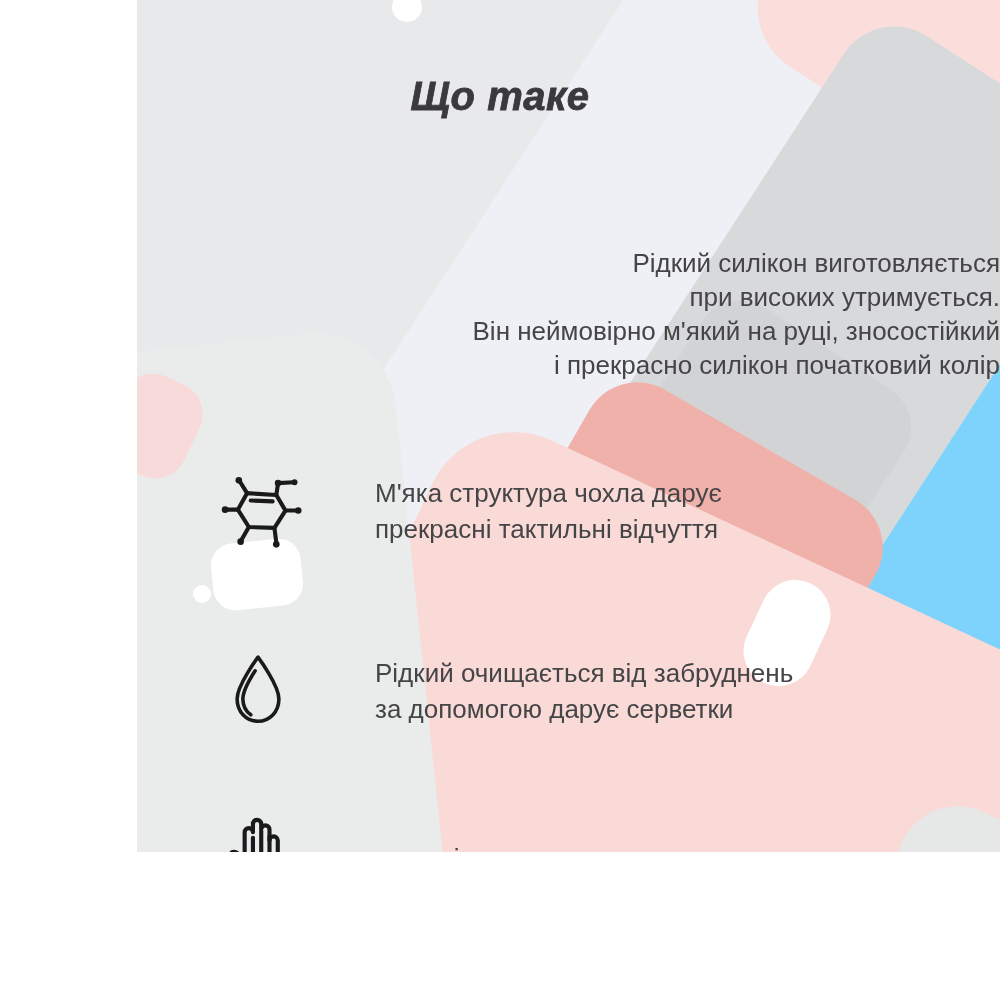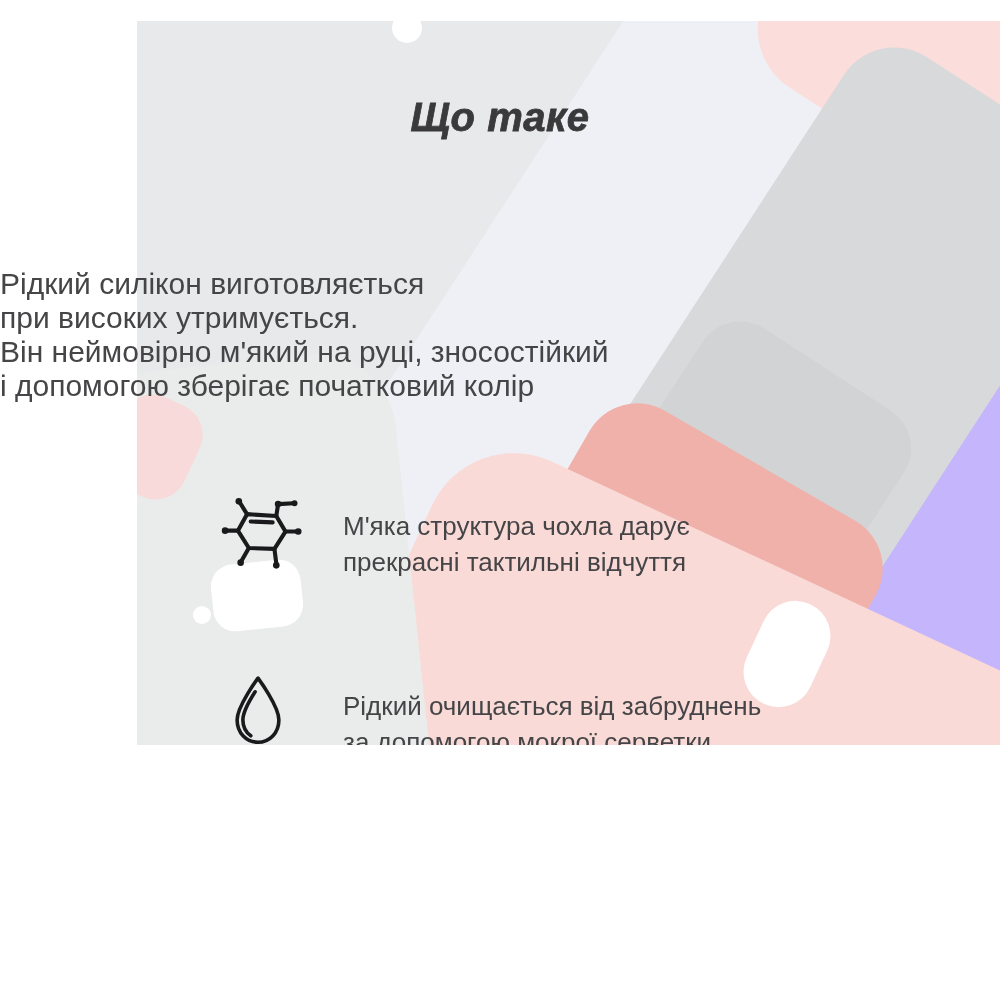--- a/index.html
+++ b/index.html
@@ -1,18 +1,18 @@
 <!DOCTYPE html>
 <html><head>
 <meta charset="utf-8">
 <style>
   html,body{margin:0;padding:0;background:#ffffff;}
   .canvas{
-    position:relative;width:1000px;height:724px;overflow:hidden;background:#c4b5fd;
-    font-family:"Liberation Sans", sans-serif;color:#3f3f41;margin-top:21px;
+    position:relative;width:1000px;height:852px;overflow:hidden;background:#7dd3fc;
+    font-family:"Liberation Sans", sans-serif;color:#3f3f41;
   }
   
   .shape{position:absolute;pointer-events:none;}
   .sh-lavender{left:430px;top:-80px;width:420px;height:820px;border-radius:70px;background:#eef0f5;transform:rotate(33deg);}
   .sh-pink-tr{left:760px;top:-70px;width:280px;height:190px;border-radius:70px;background:#fbdedb;transform:rotate(33deg);}
   .sh-gray-right{left:700px;top:40px;width:300px;height:560px;border-radius:60px;background:#d8d9db;transform:rotate(33deg);}
   .sh-gray-right2{left:645px;top:330px;width:240px;height:230px;border-radius:45px;background:#d2d3d5;transform:rotate(33deg);}
   .sh-gray-tl{left:-10px;top:-360px;width:560px;height:780px;border-radius:110px;background:#e8e9ea;transform:rotate(33deg);}
   .sh-dot-tl{left:392px;top:-8px;width:30px;height:30px;border-radius:50%;background:#ffffff;}
   .sh-red{left:540px;top:430px;width:330px;height:220px;border-radius:55px;background:#efb1aa;transform:rotate(30deg);}
@@ -28,24 +28,24 @@
   .bg .shape{z-index:1;}
   .bg .sh-strip-left{z-index:2;}
   
   .content{position:absolute;inset:0;z-index:3;}
   .title{
     position:absolute;left:0;right:0;top:72px;text-align:center;
     font-size:40px;line-height:49px;font-weight:bold;font-style:italic;
     color:#3a3a3c;letter-spacing:0.5px;-webkit-text-stroke:0.8px #3a3a3c;
   }
   .intro{
-    position:absolute;left:0;right:0;top:246px;text-align:left;
-    font-size:30px;line-height:34px;color:#454547;
+    position:absolute;left:12px;right:0;top:246px;text-align:right;
+    font-size:26px;line-height:34px;color:#454547;
   }
-  .feature{position:absolute;left:212px;display:flex;align-items:flex-end;gap:39px;height:96px;}
+  .feature{position:absolute;left:212px;display:flex;align-items:center;gap:71px;height:96px;}
   .feature .iconbox{width:92px;height:96px;flex:0 0 auto;display:flex;align-items:center;justify-content:center;}
   .feature .ftext{font-size:26px;line-height:36px;color:#454547;white-space:nowrap;}
   .f1{top:463px;} .f2{top:643px;} .f3{top:810px;}
   svg{display:block;}
 </style>
 </head>
 <body>
 
 <div class="canvas">
 
@@ -71,21 +71,21 @@
   <div class="content">
 
     <div class="title">
       <div>Що таке</div>
     </div>
 
     <div class="intro">
       <div>Рідкий силікон виготовляється</div>
       <div>при високих утримується.</div>
       <div>Він неймовірно м'який на руці, зносостійкий</div>
-      <div>і допомогою зберігає початковий колір</div>
+      <div>і прекрасно силікон початковий колір</div>
     </div>
 
     <div class="feature f1">
       <div class="iconbox">
         <svg width="92" height="96" viewBox="0 0 100 105" fill="none" stroke="#1a1a1c" stroke-width="4.5" stroke-linecap="round" stroke-linejoin="round">
           <path d="M38,33 L70,35 L80,52 L68,71 L40,70 L28,51 Z"></path>
           <path d="M42,41 L66,42"></path>
           <path d="M38,33 L30,20"></path>
             <circle cx="29" cy="19" r="3.6" fill="#1a1a1c" stroke="none"></circle>
           <path d="M70,35 L72,22 L89,21"></path>
@@ -109,21 +109,21 @@
 
     <div class="feature f2">
       <div class="iconbox">
         <svg width="72" height="94" viewBox="0 0 100 110" fill="none" stroke="#1a1a1c" stroke-width="5" stroke-linecap="round" stroke-linejoin="round">
           <path d="M50,8 C50,8 21,47 21,66 C21,84 34,97 50,97 C66,97 79,84 79,66 C79,47 50,8 50,8 Z"></path>
           <path d="M46,27 C37,41 29,55 29,66 C29,75 33,83 40,88"></path>
         </svg>
       </div>
       <div class="ftext">
         <div>Рідкий очищається від забруднень</div>
-        <div>за допомогою мокрої серветки</div>
+        <div>за допомогою дарує серветки</div>
       </div>
     </div>
 
     <div class="feature f3">
       <div class="iconbox">
         <svg width="86" height="92" viewBox="0 0 90 100" fill="none" stroke="#1a1a1c" stroke-width="4.5" stroke-linecap="round" stroke-linejoin="round">
           <path d="M30.5,56 V22 a4.5,4.5 0 0 1 9,0 V13 a4.5,4.5 0 0 1 9,0 V19 a4.5,4.5 0 0 1 9,0 V31 a4.5,4.5 0 0 1 9,0 V52 C66.5,70 62,81 50,85 C40,88 30,83 26,72 C24,66 21,60 16,54 C11,47 17,40 23,45 C26,47 28,51 30.5,55 Z"></path>
           <path d="M39.5,28 V48"></path>
           <path d="M48.5,21 V48"></path>
           <path d="M57.5,27 V48"></path>

